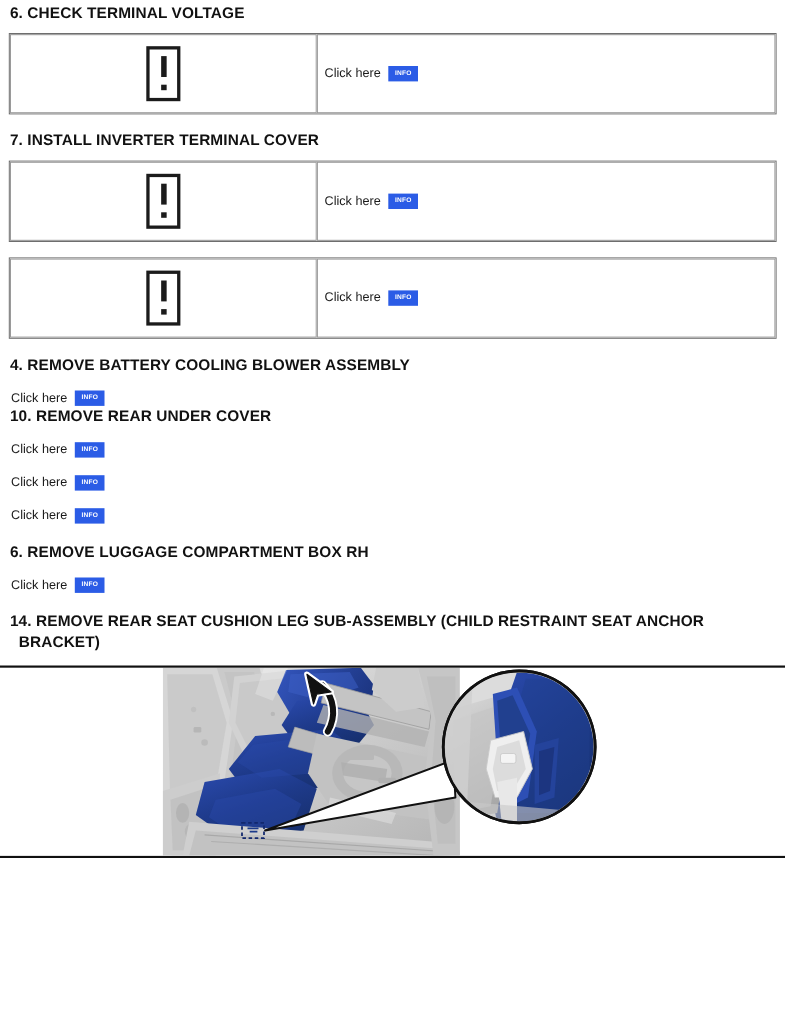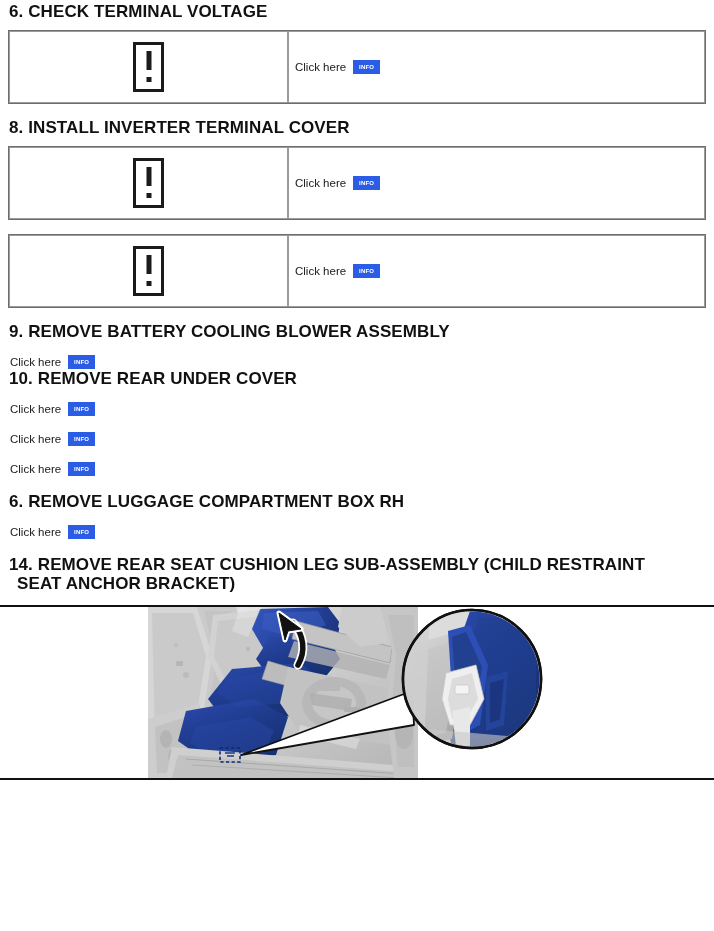--- a/index.html
+++ b/index.html
@@ -16,21 +16,21 @@
     overflow: hidden;
     position: relative;
   }
 
   .page { width: 714px; position: relative; }
 
   
   .step-heading {
     font-family: "Liberation Sans", sans-serif;
     font-weight: bold;
-    font-size: 17px;
+    font-size: 14px;
     letter-spacing: 0.1px;
     color: #111111;
     padding-left: 17px;
     text-indent: -8px;
     line-height: 19px;
     margin: 0;
   }
   .step-heading.first { padding-top: 2px; }
   .heading-gap-top { margin-top: 14px; }
 
@@ -153,21 +153,21 @@
             <span class="click-text">Click here</span>
             <span class="info-badge">INFO</span>
           </div>
         </td>
       </tr>
     </tbody>
       </table>
   </div>
 
   <div class="heading-gap-top">
-    <div class="step-heading">8. INSTALL INVERTER TERMINAL COVER</div>
+    <div class="step-heading">7. INSTALL INVERTER TERMINAL COVER</div>
     <table class="notice-table">
       <tbody>
           <tr>
         <td class="icon-cell">
           <span class="warn-icon">
             <span class="bar"></span><span class="dot"></span>
           </span>
         </td>
         <td class="text-cell">
           <div class="click-line">
@@ -194,21 +194,21 @@
             <span class="click-text">Click here</span>
             <span class="info-badge">INFO</span>
           </div>
         </td>
       </tr>
     </tbody>
       </table>
   </div>
 
   <div style="margin-top:14px">
-    <div class="step-heading">9. REMOVE BATTERY COOLING BLOWER ASSEMBLY</div>
+    <div class="step-heading">4. REMOVE BATTERY COOLING BLOWER ASSEMBLY</div>
     <div class="click-line standalone">
       <span class="click-text">Click here</span>
       <span class="info-badge">INFO</span>
     </div>
   </div>
 
   <div style="">
     <div class="step-heading">10. REMOVE REAR UNDER COVER</div>
     <div class="click-line standalone">
       <span class="click-text">Click here</span>

